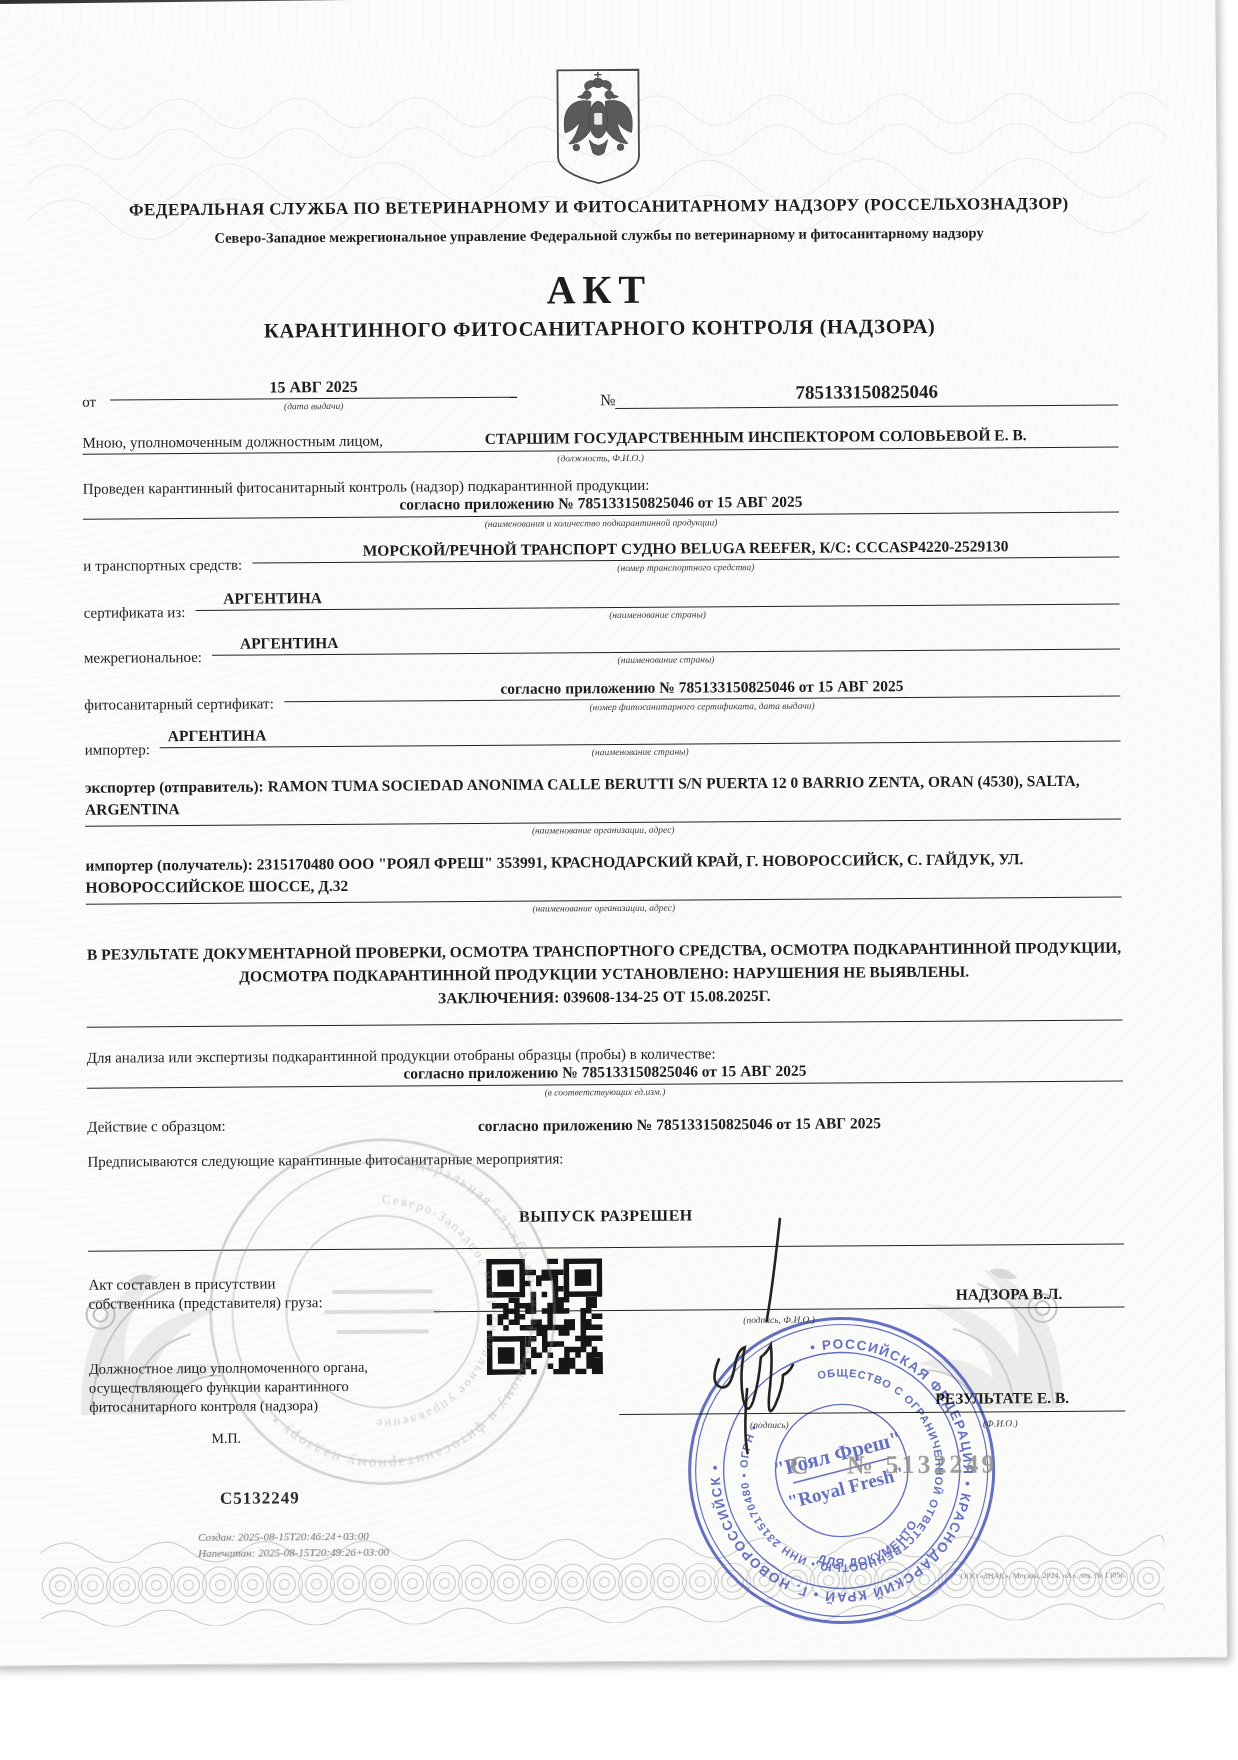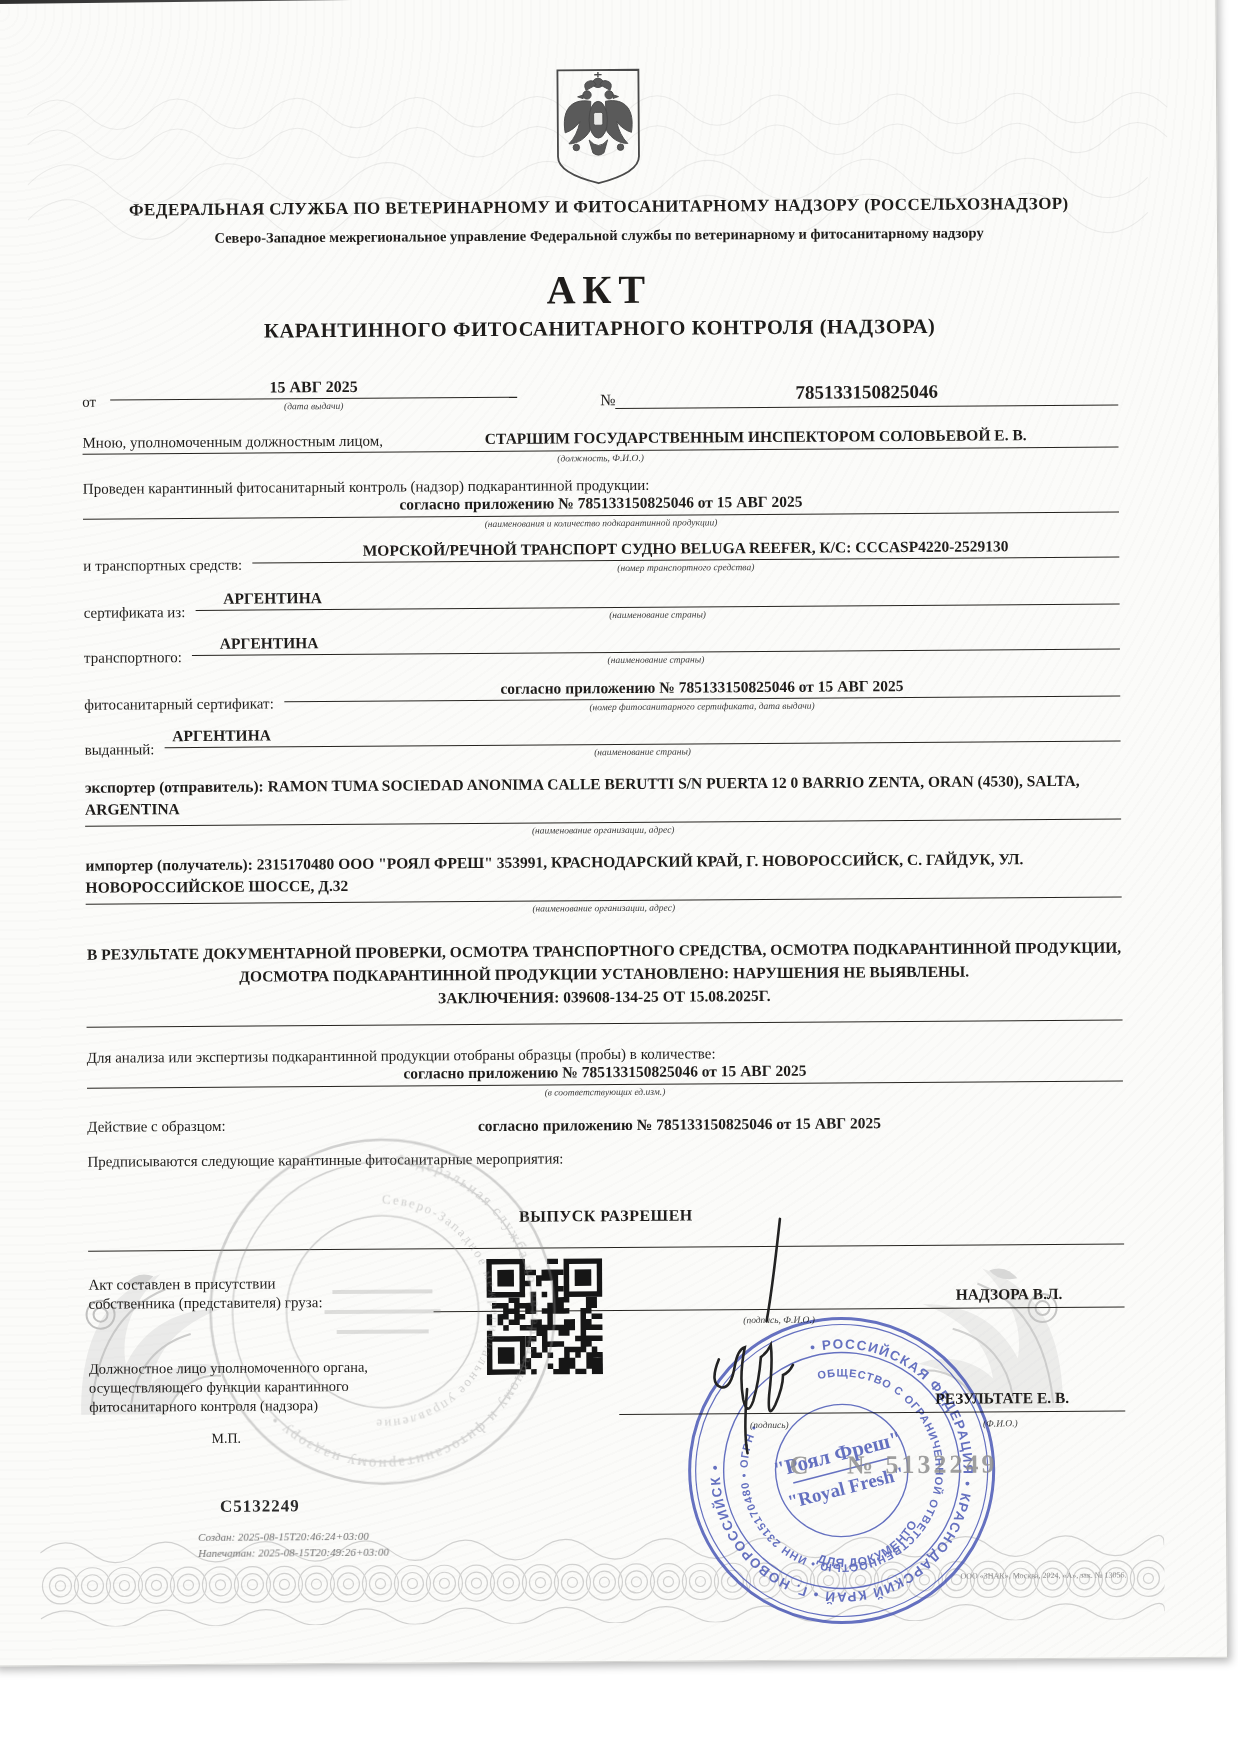--- a/index.html
+++ b/index.html
@@ -205,41 +205,41 @@
         <span class="lbl">сертификата из:</span>
         <div class="valcol">
           <div class="val" style="text-align:left;padding-left:28px;">АРГЕНТИНА</div>
           <div class="cap">(наименование страны)</div>
         </div>
       </div>
     </div>
 
     <div class="sec" style="margin-top:12px;">
       <div class="frow">
-        <span class="lbl">транспортного:</span>
+        <span class="lbl">межрегиональное:</span>
         <div class="valcol">
           <div class="val" style="text-align:left;padding-left:28px;">АРГЕНТИНА</div>
           <div class="cap">(наименование страны)</div>
         </div>
       </div>
     </div>
 
     <div class="sec" style="margin-top:14px;">
       <div class="frow">
         <span class="lbl">фитосанитарный сертификат:</span>
         <div class="valcol">
           <div class="val">согласно приложению № 785133150825046 от 15 АВГ 2025</div>
           <div class="cap">(номер фитосанитарного сертификата, дата выдачи)</div>
         </div>
       </div>
     </div>
 
     <div class="sec" style="margin-top:12px;">
       <div class="frow">
-        <span class="lbl">выданный:</span>
+        <span class="lbl">импортер:</span>
         <div class="valcol">
           <div class="val" style="text-align:left;padding-left:8px;">АРГЕНТИНА</div>
           <div class="cap">(наименование страны)</div>
         </div>
       </div>
     </div>
 
     <div class="sec" style="margin-top:16px;">
       <div class="para-val">экспортер (отправитель): RAMON TUMA SOCIEDAD ANONIMA CALLE BERUTTI S/N PUERTA 12 0 BARRIO ZENTA, ORAN (4530), SALTA, ARGENTINA</div>
       <div class="cap">(наименование организации, адрес)</div>
@@ -364,21 +364,21 @@
         <line x1="106" y1="156" x2="206" y2="156" stroke="#4a58b6" stroke-width="1.6"></line>
         <text x="156" y="146" text-anchor="middle" font-size="21" fill="#4a58b6" font-family="Liberation Serif, serif" font-weight="bold">"Роял Фреш"</text>
         <text x="156" y="180" text-anchor="middle" font-size="19" fill="#4a58b6" font-family="Liberation Serif, serif" font-weight="bold">"Royal Fresh"</text>
       </svg>
 
       <div class="abs serial-big" style="left:700px;top:196px;z-index:6;">
         <span>С</span>
         <span style="margin-left:26px;">№ 5132249</span>
       </div>
 
-      <div class="abs form-serial" style="left:130px;top:238px;">С5132249</div>
+      <div class="abs form-serial" style="left:130px;top:230px;">С5132249</div>
       <div class="abs tinyprint" style="left:108px;top:270px;">
         <div>Создан: 2025-08-15Т20:46:24+03:00</div>
         <div>Напечатан: 2025-08-15Т20:49:26+03:00</div>
       </div>
 
       <div class="abs footer-note" style="right:0;top:318px;">ООО «ЗНАК», Москва, 2024, «А», зак. № 13056.</div>
     </div>
   </div>
 </div>
 

